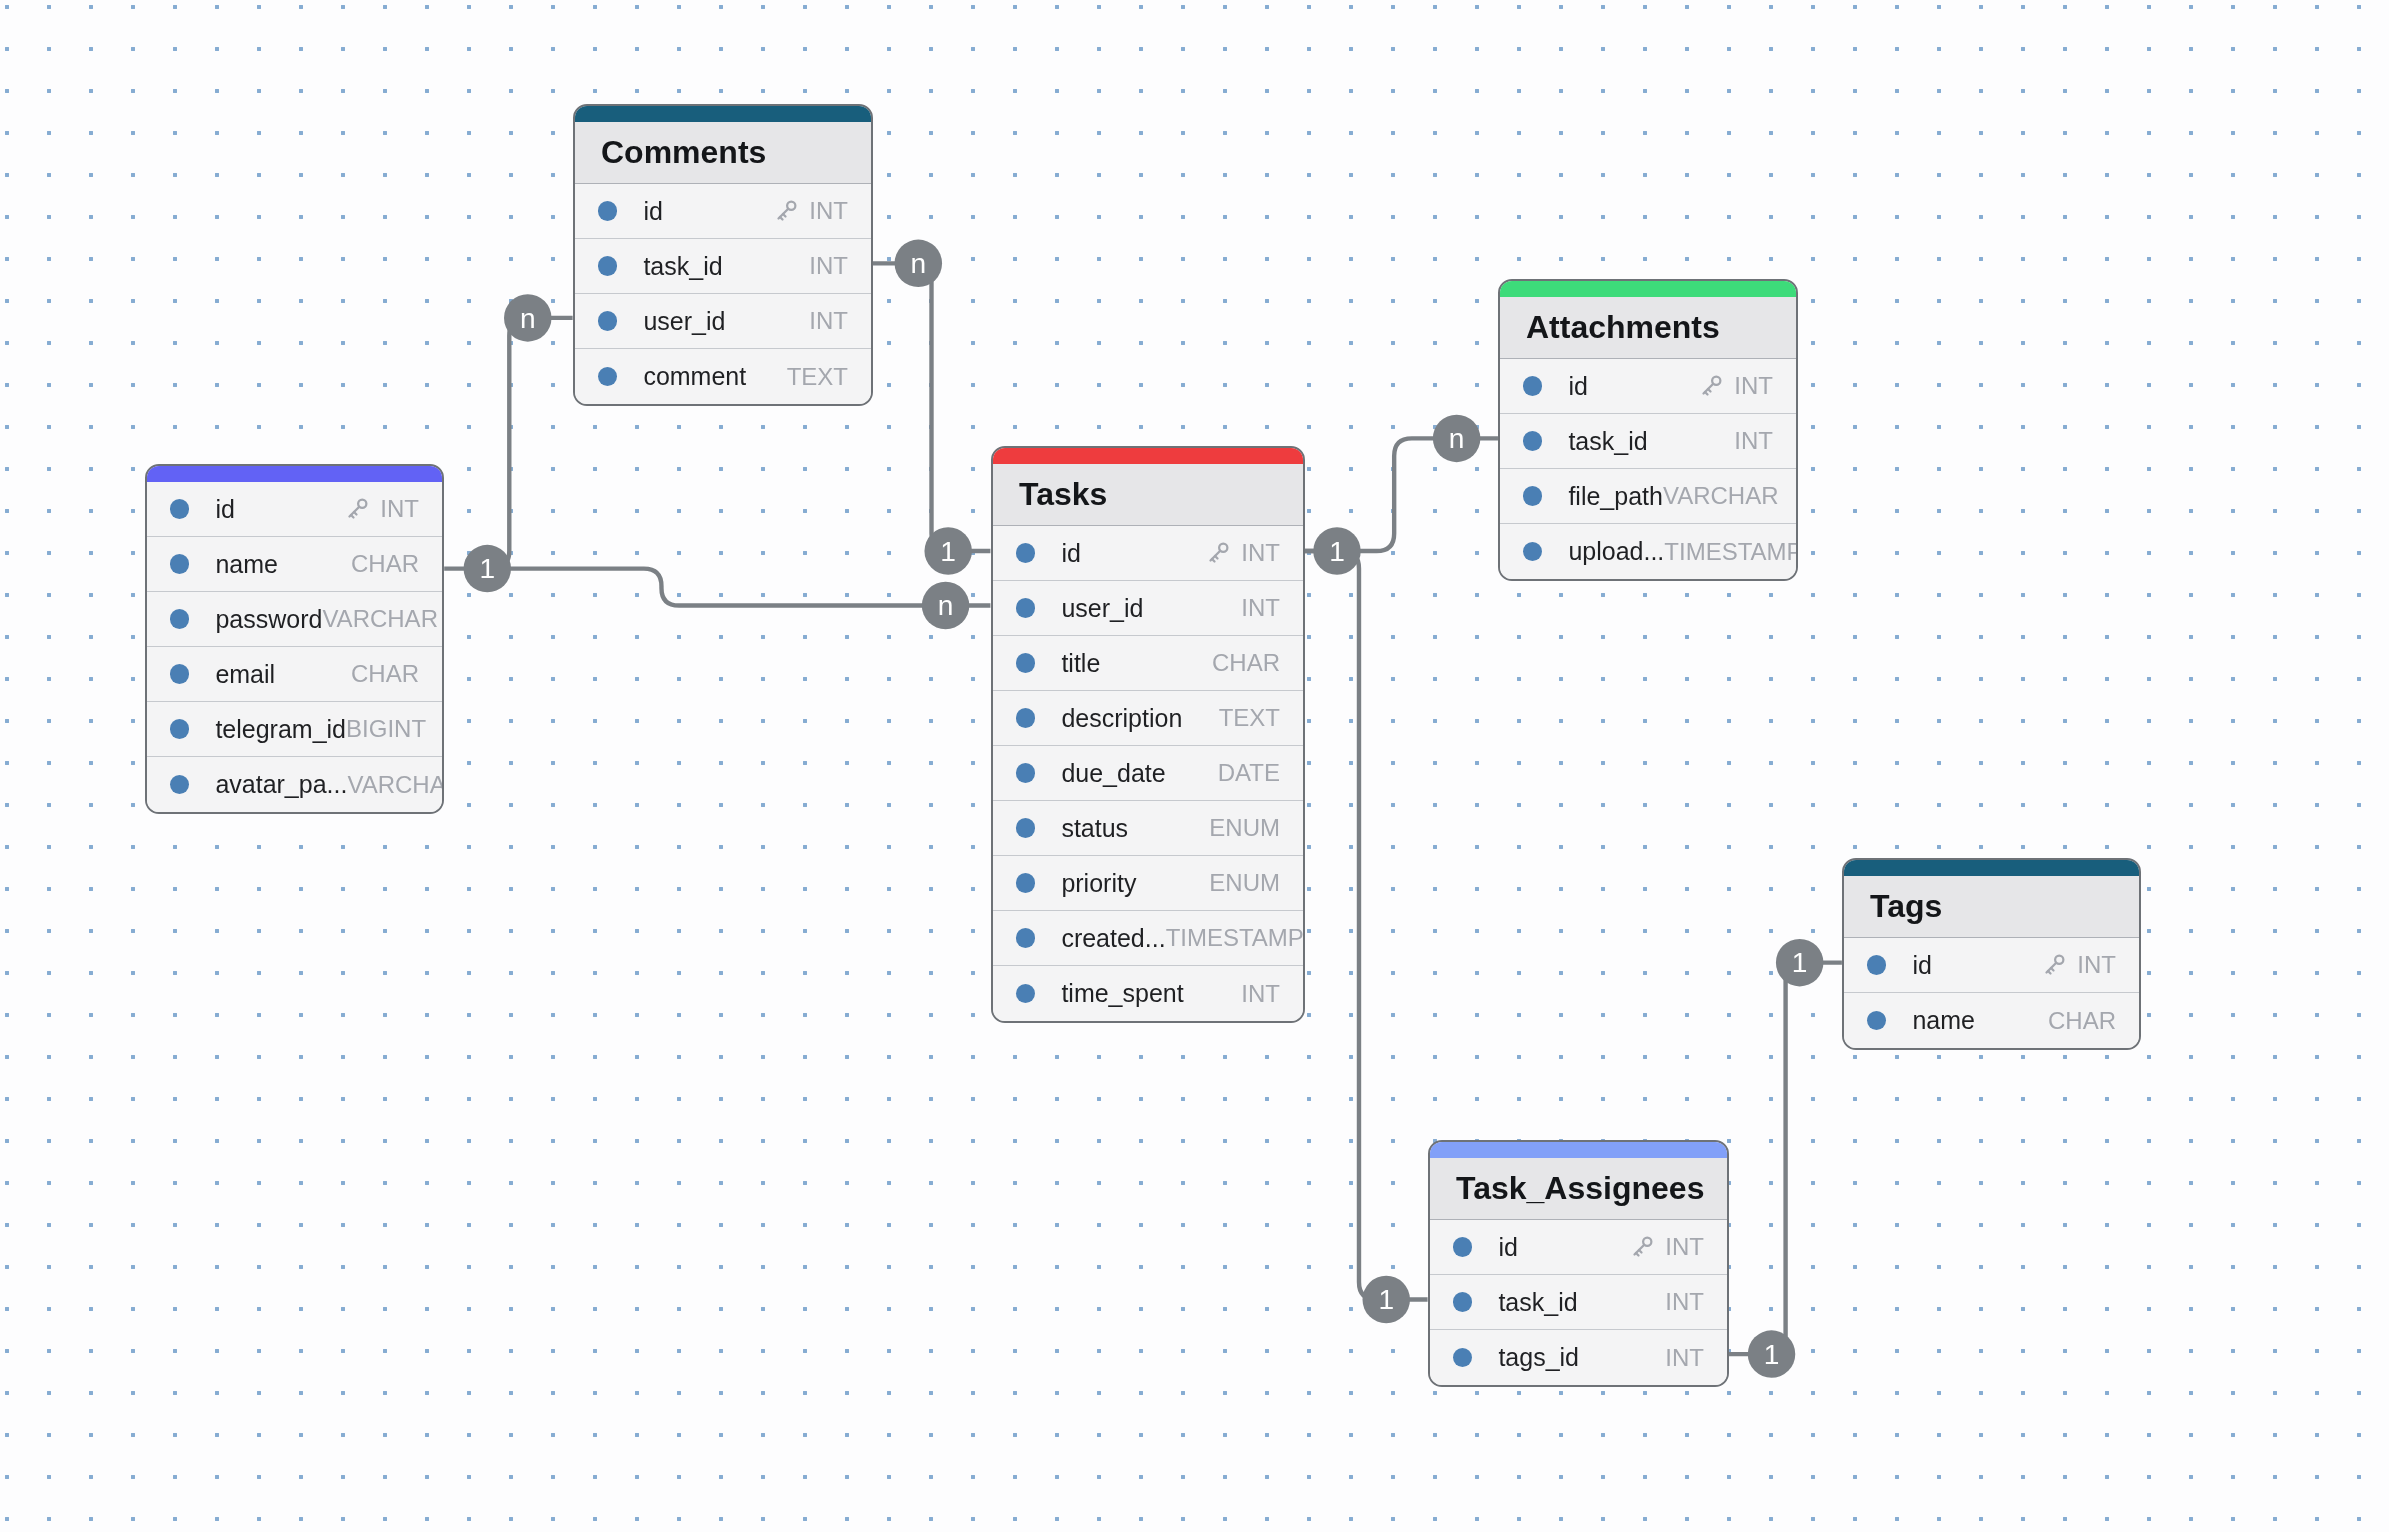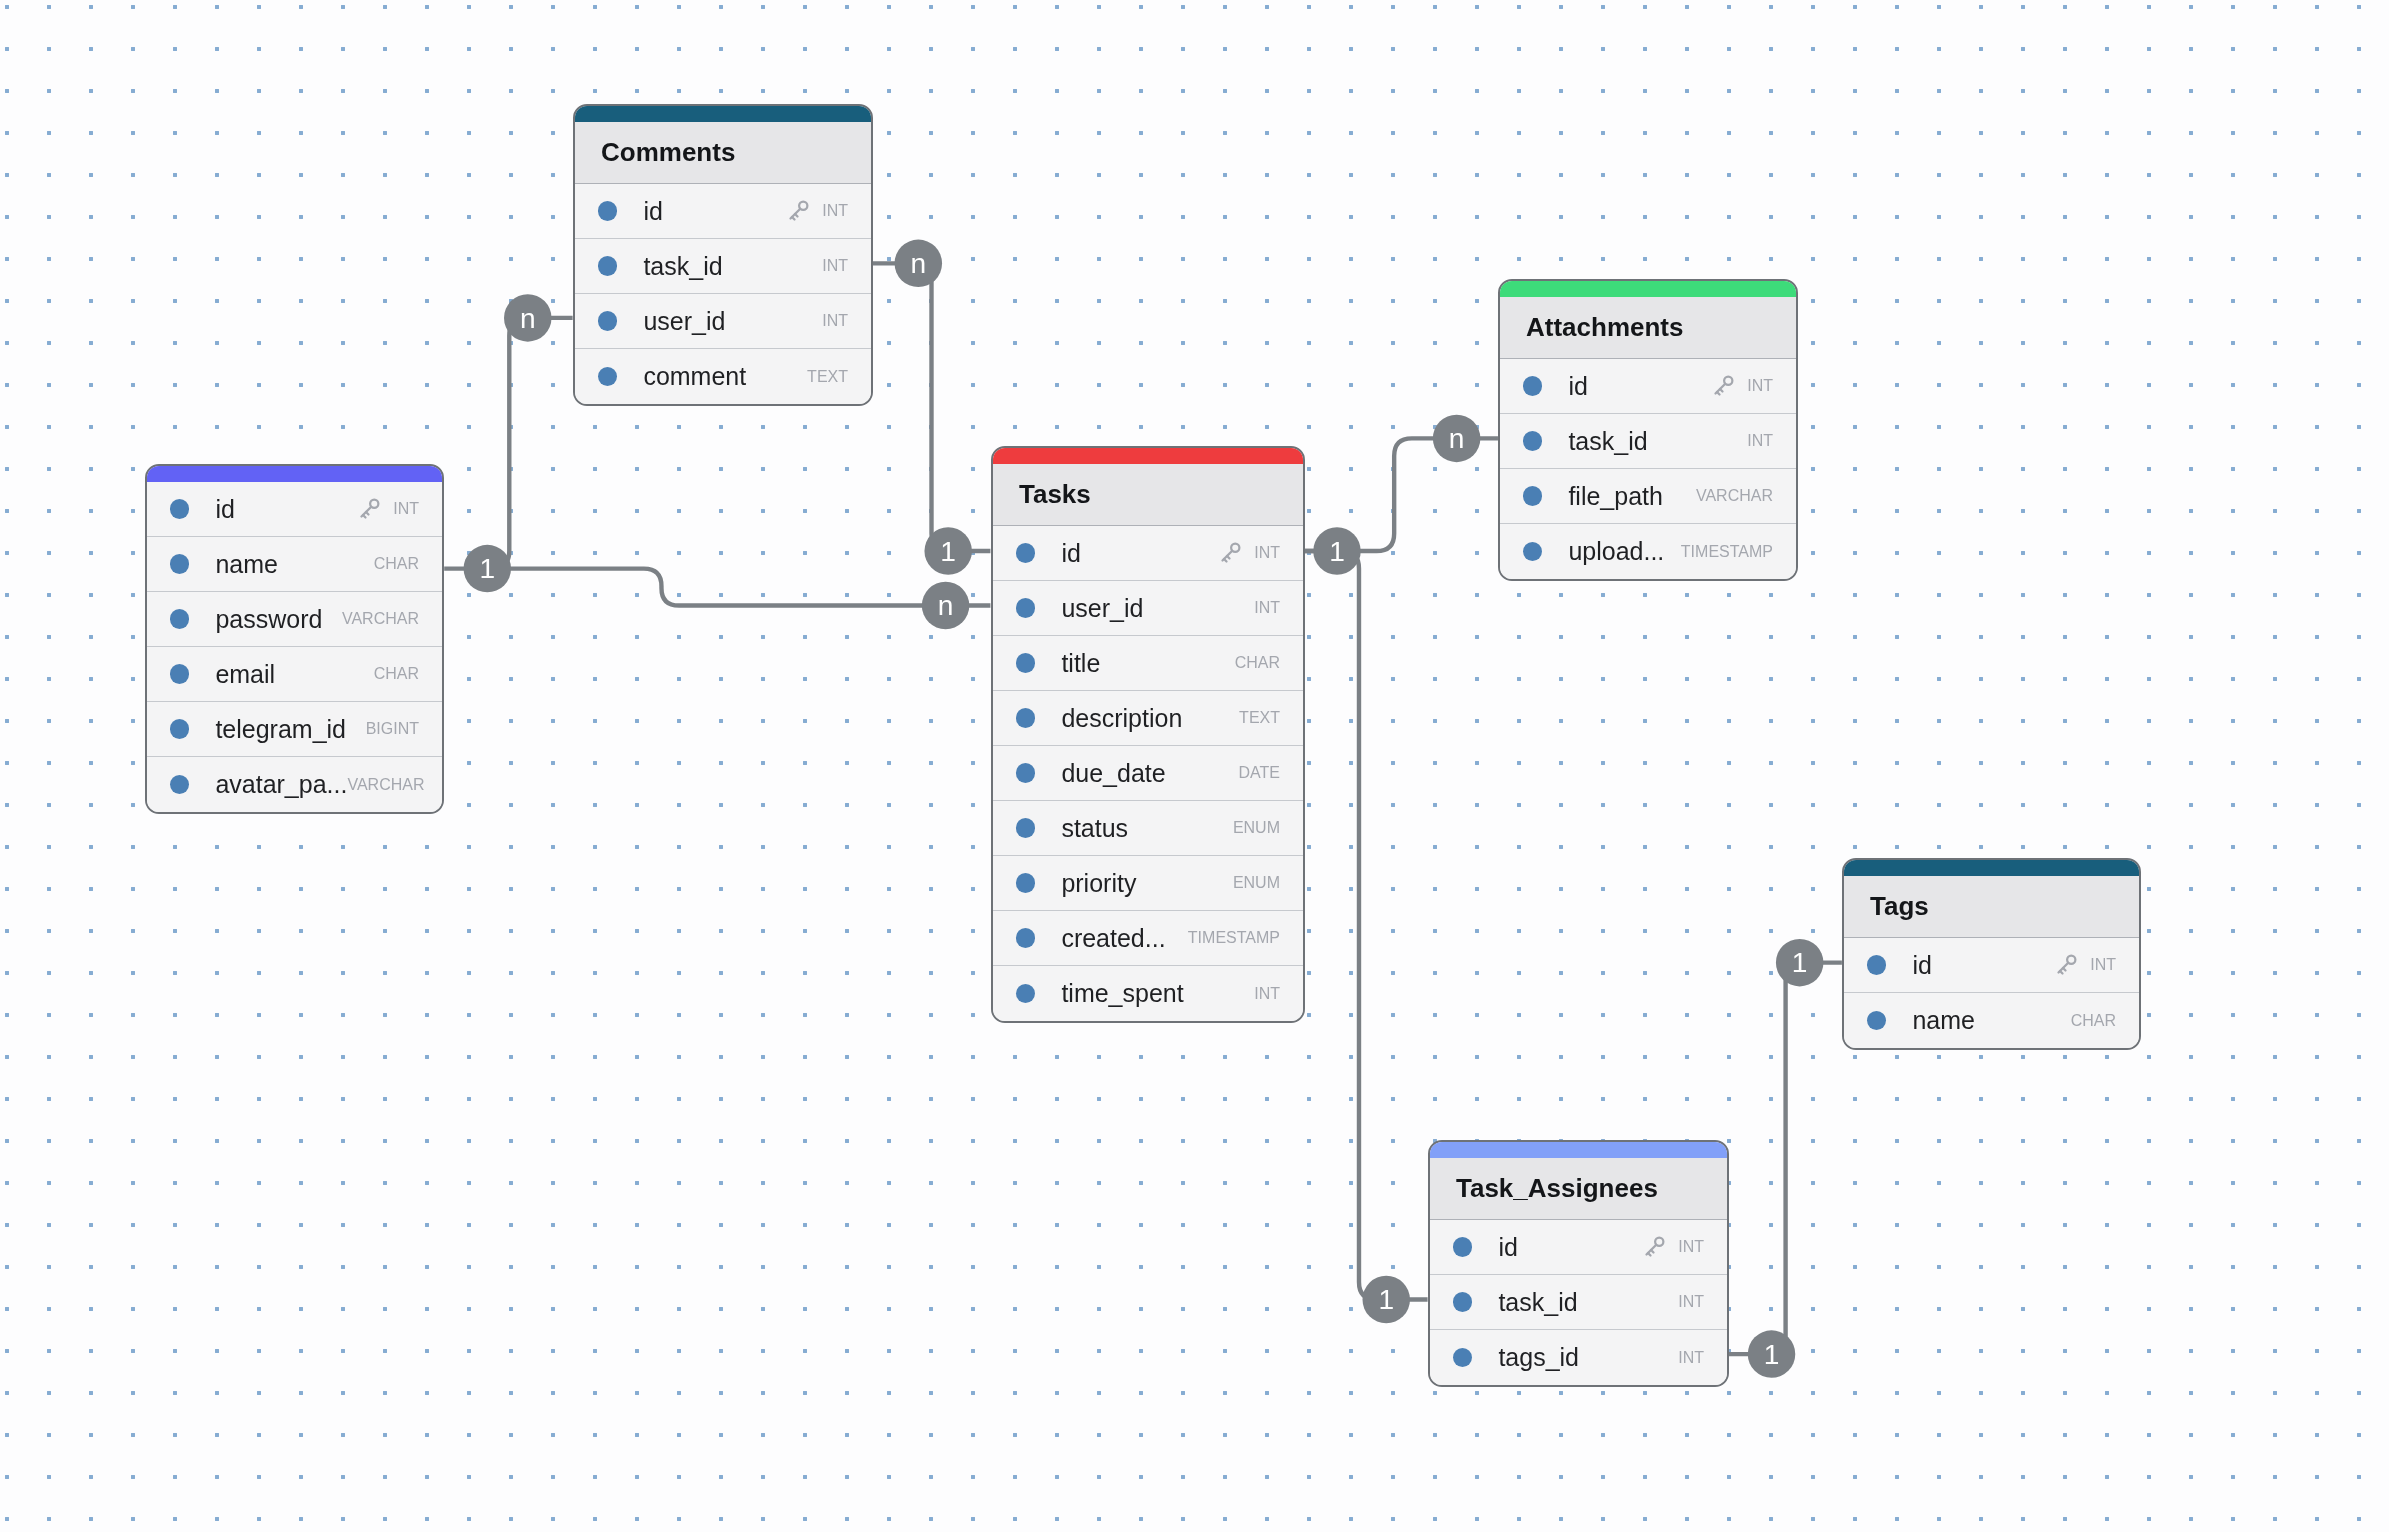--- a/index.html
+++ b/index.html
@@ -16,31 +16,31 @@
   #connections path{fill:none;stroke:#7b8085;stroke-width:5;}
   #connections circle{fill:#7b8085;}
   #connections text{fill:#ffffff;font-size:32px;font-family:"Liberation Sans",sans-serif;text-anchor:middle;}
   .table{
     position:absolute;background:#f4f4f5;border:2.6px solid #6e7277;border-radius:14px;
     overflow:hidden;box-sizing:border-box;
   }
   .strip{height:16px;}
   .ttl{
     height:62px;display:flex;align-items:center;padding:0 26px;background:#e6e6e8;
-    font-size:26px;font-weight:700;color:#141619;border-bottom:1.8px solid #aeb1b7;
+    font-size:32px;font-weight:700;color:#141619;border-bottom:1.8px solid #aeb1b7;
     box-sizing:border-box;
   }
   .row{
     height:55px;display:flex;align-items:center;padding:12px 23px;background:#f4f4f5;
     border-bottom:1.8px solid #c6c9ce;box-sizing:border-box;font-size:25px;
   }
   .row:last-child{border-bottom:none;}
   .dot{width:19.4px;height:19.4px;border-radius:50%;background:#4a7fb4;margin-right:26px;flex:none;}
   .fname{color:#1f2023;white-space:nowrap;}
-  .ftype{margin-left:auto;color:#a4a7ae;display:flex;align-items:center;gap:8.8px;font-size:16px;white-space:nowrap;}
+  .ftype{margin-left:auto;color:#a4a7ae;display:flex;align-items:center;gap:8.8px;font-size:24px;white-space:nowrap;}
   .keyicon{flex:none;display:block;}
 </style>
 </head>
 <body>
 
 <div id="canvas">
   <svg id="connections" xmlns="http://www.w3.org/2000/svg" viewBox="0 0 2716 1742" width="2389" height="1533">
       <path d="M 992 299 H 1039 Q 1059 299 1059 319 V 606 Q 1059 626 1079 626 H 1126"></path>
       <path d="M 651 361 H 599 Q 579 361 579 381 V 626 Q 579 646 559 646 H 554"></path>
       <path d="M 505 646 H 732 Q 752 646 752 666 L 752 668 Q 752 688 772 688 H 1126"></path>

